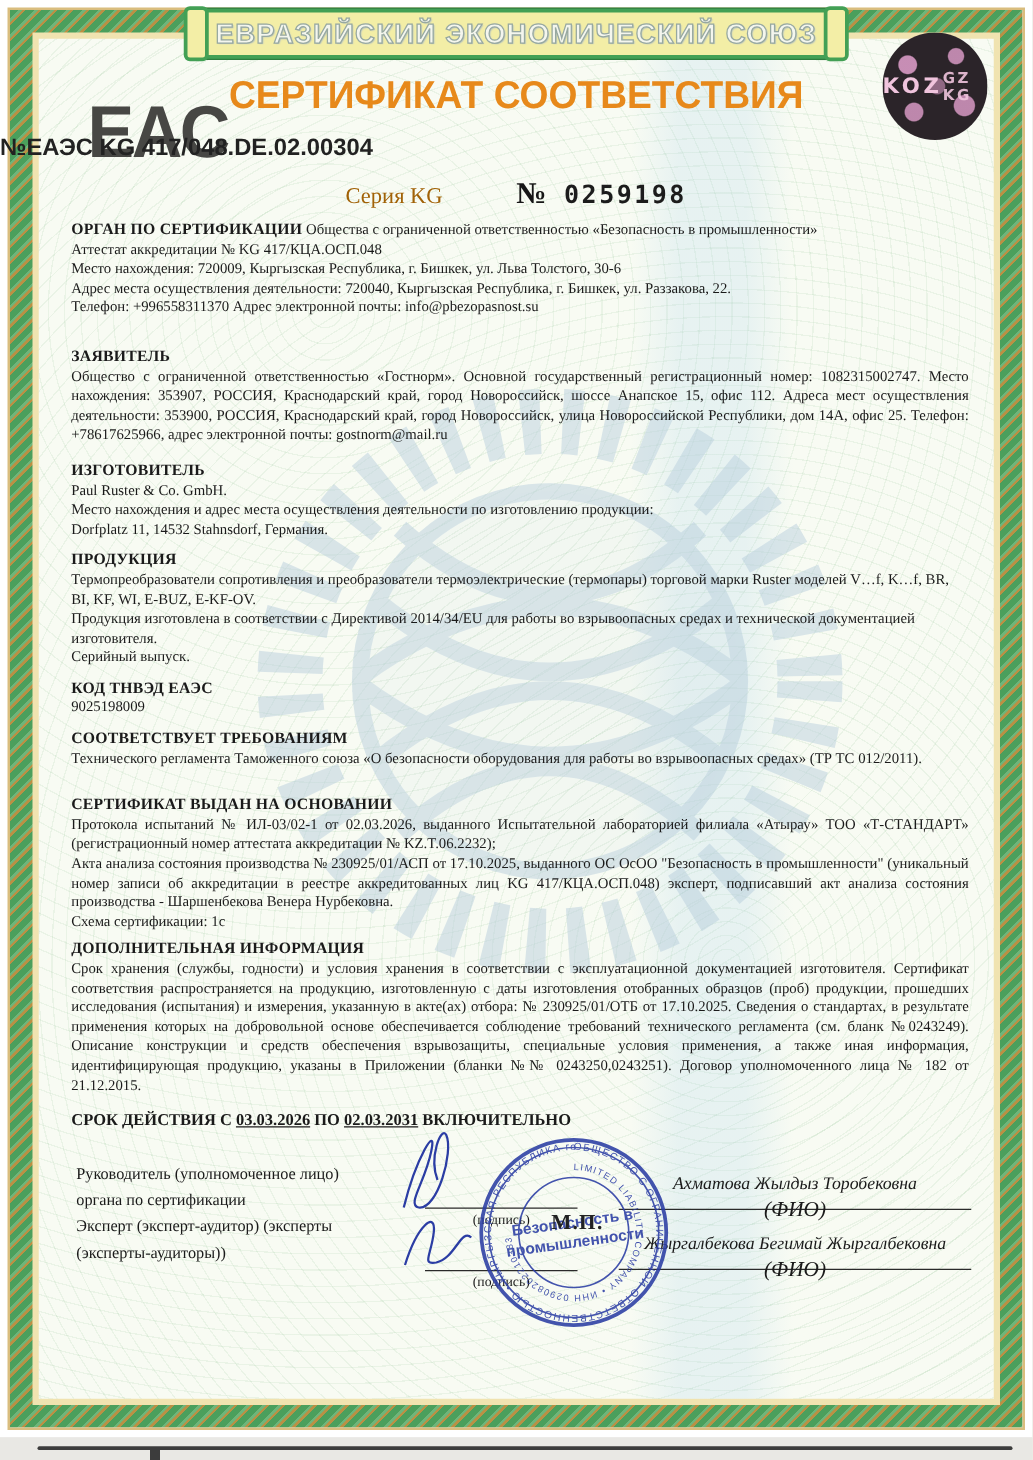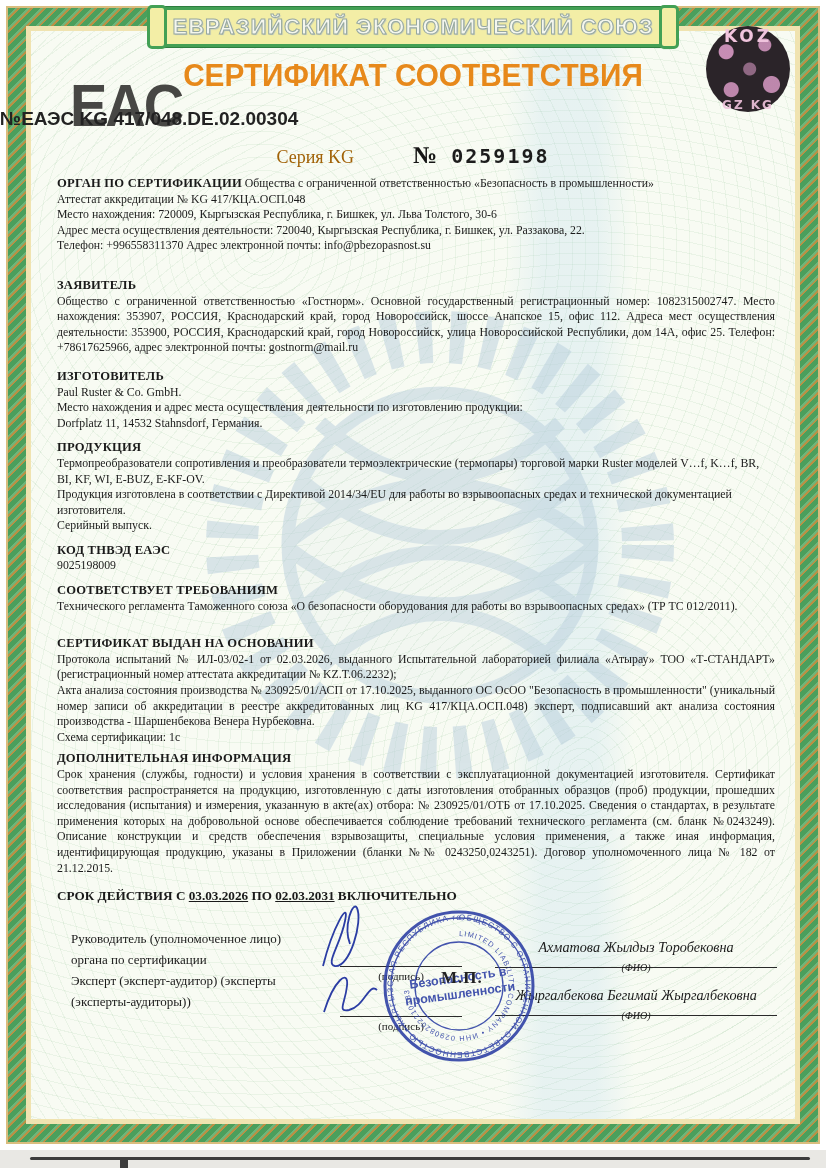--- a/index.html
+++ b/index.html
@@ -51,21 +51,21 @@
   }
   .hologram{
     position:absolute;left:706px;top:26px;width:84px;height:86px;border-radius:50%;z-index:3;
     background:
       radial-gradient(circle at 24% 30%,rgba(226,160,205,.85) 0 7px,transparent 8px),
       radial-gradient(circle at 70% 22%,rgba(226,160,205,.8) 0 6px,transparent 7px),
       radial-gradient(circle at 78% 68%,rgba(226,160,205,.8) 0 8px,transparent 9px),
       radial-gradient(circle at 30% 74%,rgba(226,160,205,.8) 0 7px,transparent 8px),
       radial-gradient(circle at 52% 50%,rgba(226,160,205,.55) 0 6px,transparent 7px),
       #2b2429;
-    display:flex;flex-direction:column;align-items:center;justify-content:space-between;
+    display:flex;flex-direction:row;align-items:center;justify-content:flex-start;
     color:#f0c4dd;font-family:"DejaVu Sans",sans-serif;
   }
   .hologram .h1{font-size:17px;font-weight:bold;letter-spacing:3px;}
   .hologram .h2{font-size:12px;font-weight:bold;letter-spacing:2px;opacity:.9;}
   .title{
     position:absolute;left:0;right:0;top:58px;text-align:center;z-index:2;
     font-family:"Liberation Sans",sans-serif;font-weight:bold;font-size:31px;
     color:#e7891b;letter-spacing:0px;transform:scaleX(.96);
   }
   .certno{
@@ -86,25 +86,25 @@
   .just{text-align:justify;}
   .gap26{margin-bottom:24px;}
   .gap14{margin-bottom:13px;}
   .gap10{margin-bottom:9px;}
   .gap24{margin-bottom:22px;}
   .gap6{margin-bottom:6px;}
   .validity{margin-top:12px;font-weight:bold;font-size:13.2px;}
   .validity u{text-decoration:underline;margin-top:20px;}
   
   .sig-block{position:relative;height:175px;margin-top:14px;font-size:13px;}
-  .sig-left{position:absolute;left:14px;top:10px;line-height:21px;}
+  .sig-left{position:absolute;left:4px;top:10px;line-height:21px;}
   .sigline{position:absolute;border-bottom:1px solid #2a2a2a;width:122px;left:283px;text-align:center;}
   .sigline-cap{position:absolute;left:283px;width:122px;text-align:center;font-size:11px;}
   .name{position:absolute;left:438px;width:282px;text-align:center;font-style:italic;font-size:14.2px;border-bottom:1px solid #2a2a2a;padding-bottom:12px;white-space:nowrap;}
-  .name-cap{position:absolute;left:438px;width:282px;text-align:center;font-style:italic;font-size:10px;}
+  .name-cap{position:absolute;left:438px;width:282px;text-align:center;font-style:italic;font-size:17px;}
   .stamp{position:absolute;left:322px;top:-12px;width:160px;height:160px;opacity:.88;z-index:2;}
   .mp{position:absolute;left:384px;top:52px;z-index:3;font-weight:bold;font-size:17px;color:#222;letter-spacing:1px;}
   .squig{position:absolute;z-index:1;}
   
   .scan-strip{position:absolute;left:0;top:1150px;width:826px;height:18px;background:#e9e8e4;}
   .scan-line{position:absolute;left:30px;top:1157px;width:780px;height:3px;background:#3c3c3c;border-radius:2px;}
   .scan-line2{position:absolute;left:120px;top:1160px;width:8px;height:8px;background:#3c3c3c;}
 </style>
 </head>
 <body>

